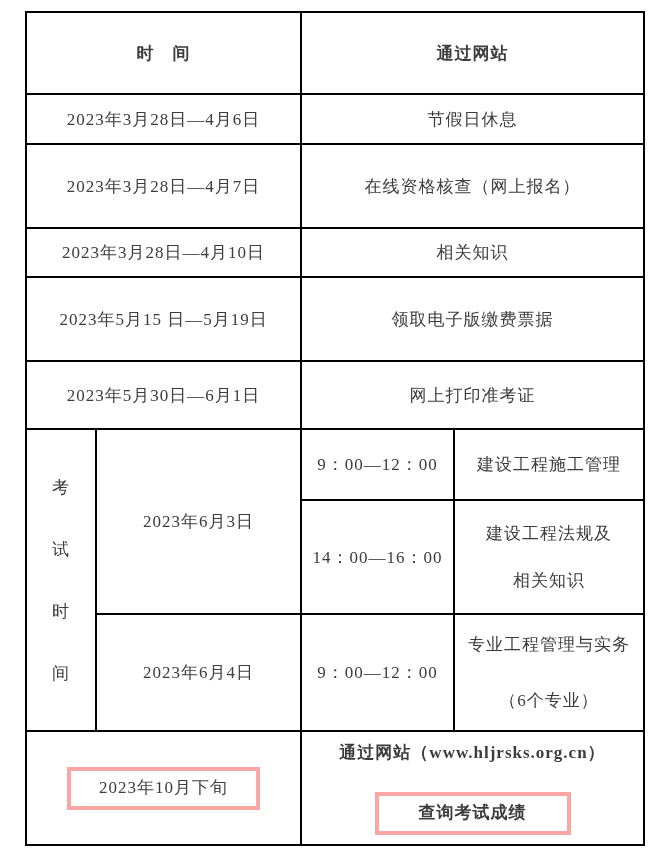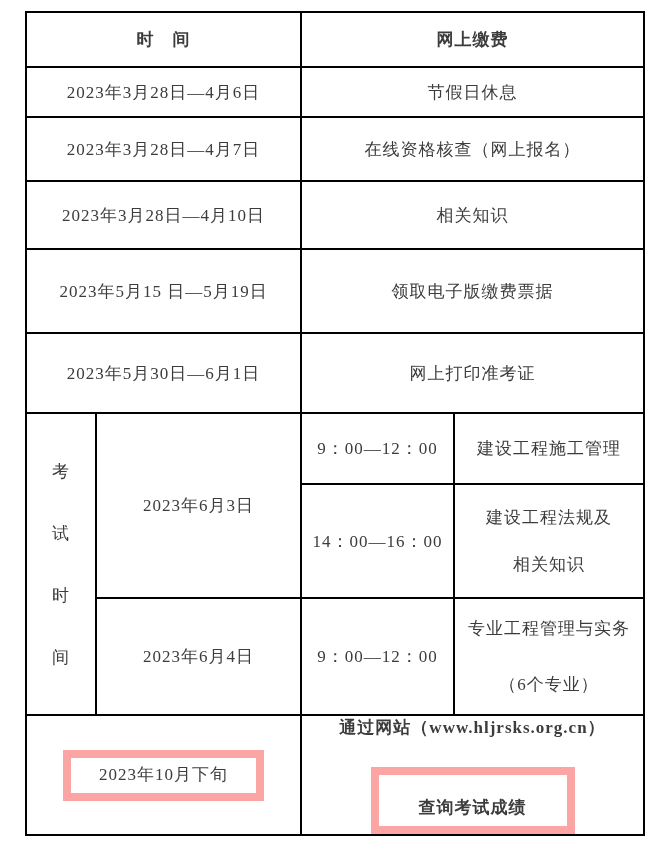--- a/index.html
+++ b/index.html
@@ -20,62 +20,62 @@
   }
   th{font-weight:bold;}
   .vlabel{
     display:flex;flex-direction:column;align-items:center;justify-content:center;
     gap:39px;height:100%;
   }
   .lh-wide{line-height:47px;}
   .lh-wider{line-height:56px;}
   .red-box{
     display:inline-block;
-    border:8px solid #fca5a5;
+    border:4px solid #fca5a5;
     padding:5px 28px 7px 28px;
   }
-  .red-box.wide{padding:21px 40px 7px 40px;}
+  .red-box.wide{padding:5px 40px 7px 40px;}
   .result-cell{
     display:flex;flex-direction:column;align-items:center;justify-content:center;
     gap:28px;height:100%;font-weight:bold;
   }
 </style>
 </head>
 <body>
 
 <table class="doc-table">
   <colgroup>
     <col style="width:70px">
       <col style="width:205px">
       <col style="width:153px">
       <col style="width:190px">
   </colgroup>
   <tbody>
-    <tr style="height:55px">
+    <tr style="height:82px">
       <th colspan="2">时　间</th>
-      <th colspan="2">网上缴费</th>
+      <th colspan="2">通过网站</th>
     </tr>
 
     <tr style="height:50px">
       <td colspan="2">2023年3月28日—4月6日</td>
       <td colspan="2">节假日休息</td>
     </tr>
-    <tr style="height:64px">
+    <tr style="height:84px">
       <td colspan="2">2023年3月28日—4月7日</td>
       <td colspan="2">在线资格核查（网上报名）</td>
     </tr>
-    <tr style="height:68px">
+    <tr style="height:49px">
       <td colspan="2">2023年3月28日—4月10日</td>
       <td colspan="2">相关知识</td>
     </tr>
     <tr style="height:84px">
       <td colspan="2">2023年5月15 日—5月19日</td>
       <td colspan="2">领取电子版缴费票据</td>
     </tr>
-    <tr style="height:80px">
+    <tr style="height:68px">
       <td colspan="2">2023年5月30日—6月1日</td>
       <td colspan="2">网上打印准考证</td>
     </tr>
 
     <tr style="height:71px">
       <td rowspan="3">
         <div class="vlabel">
           <span>考</span>
           <span>试</span>
           <span>时</span>

